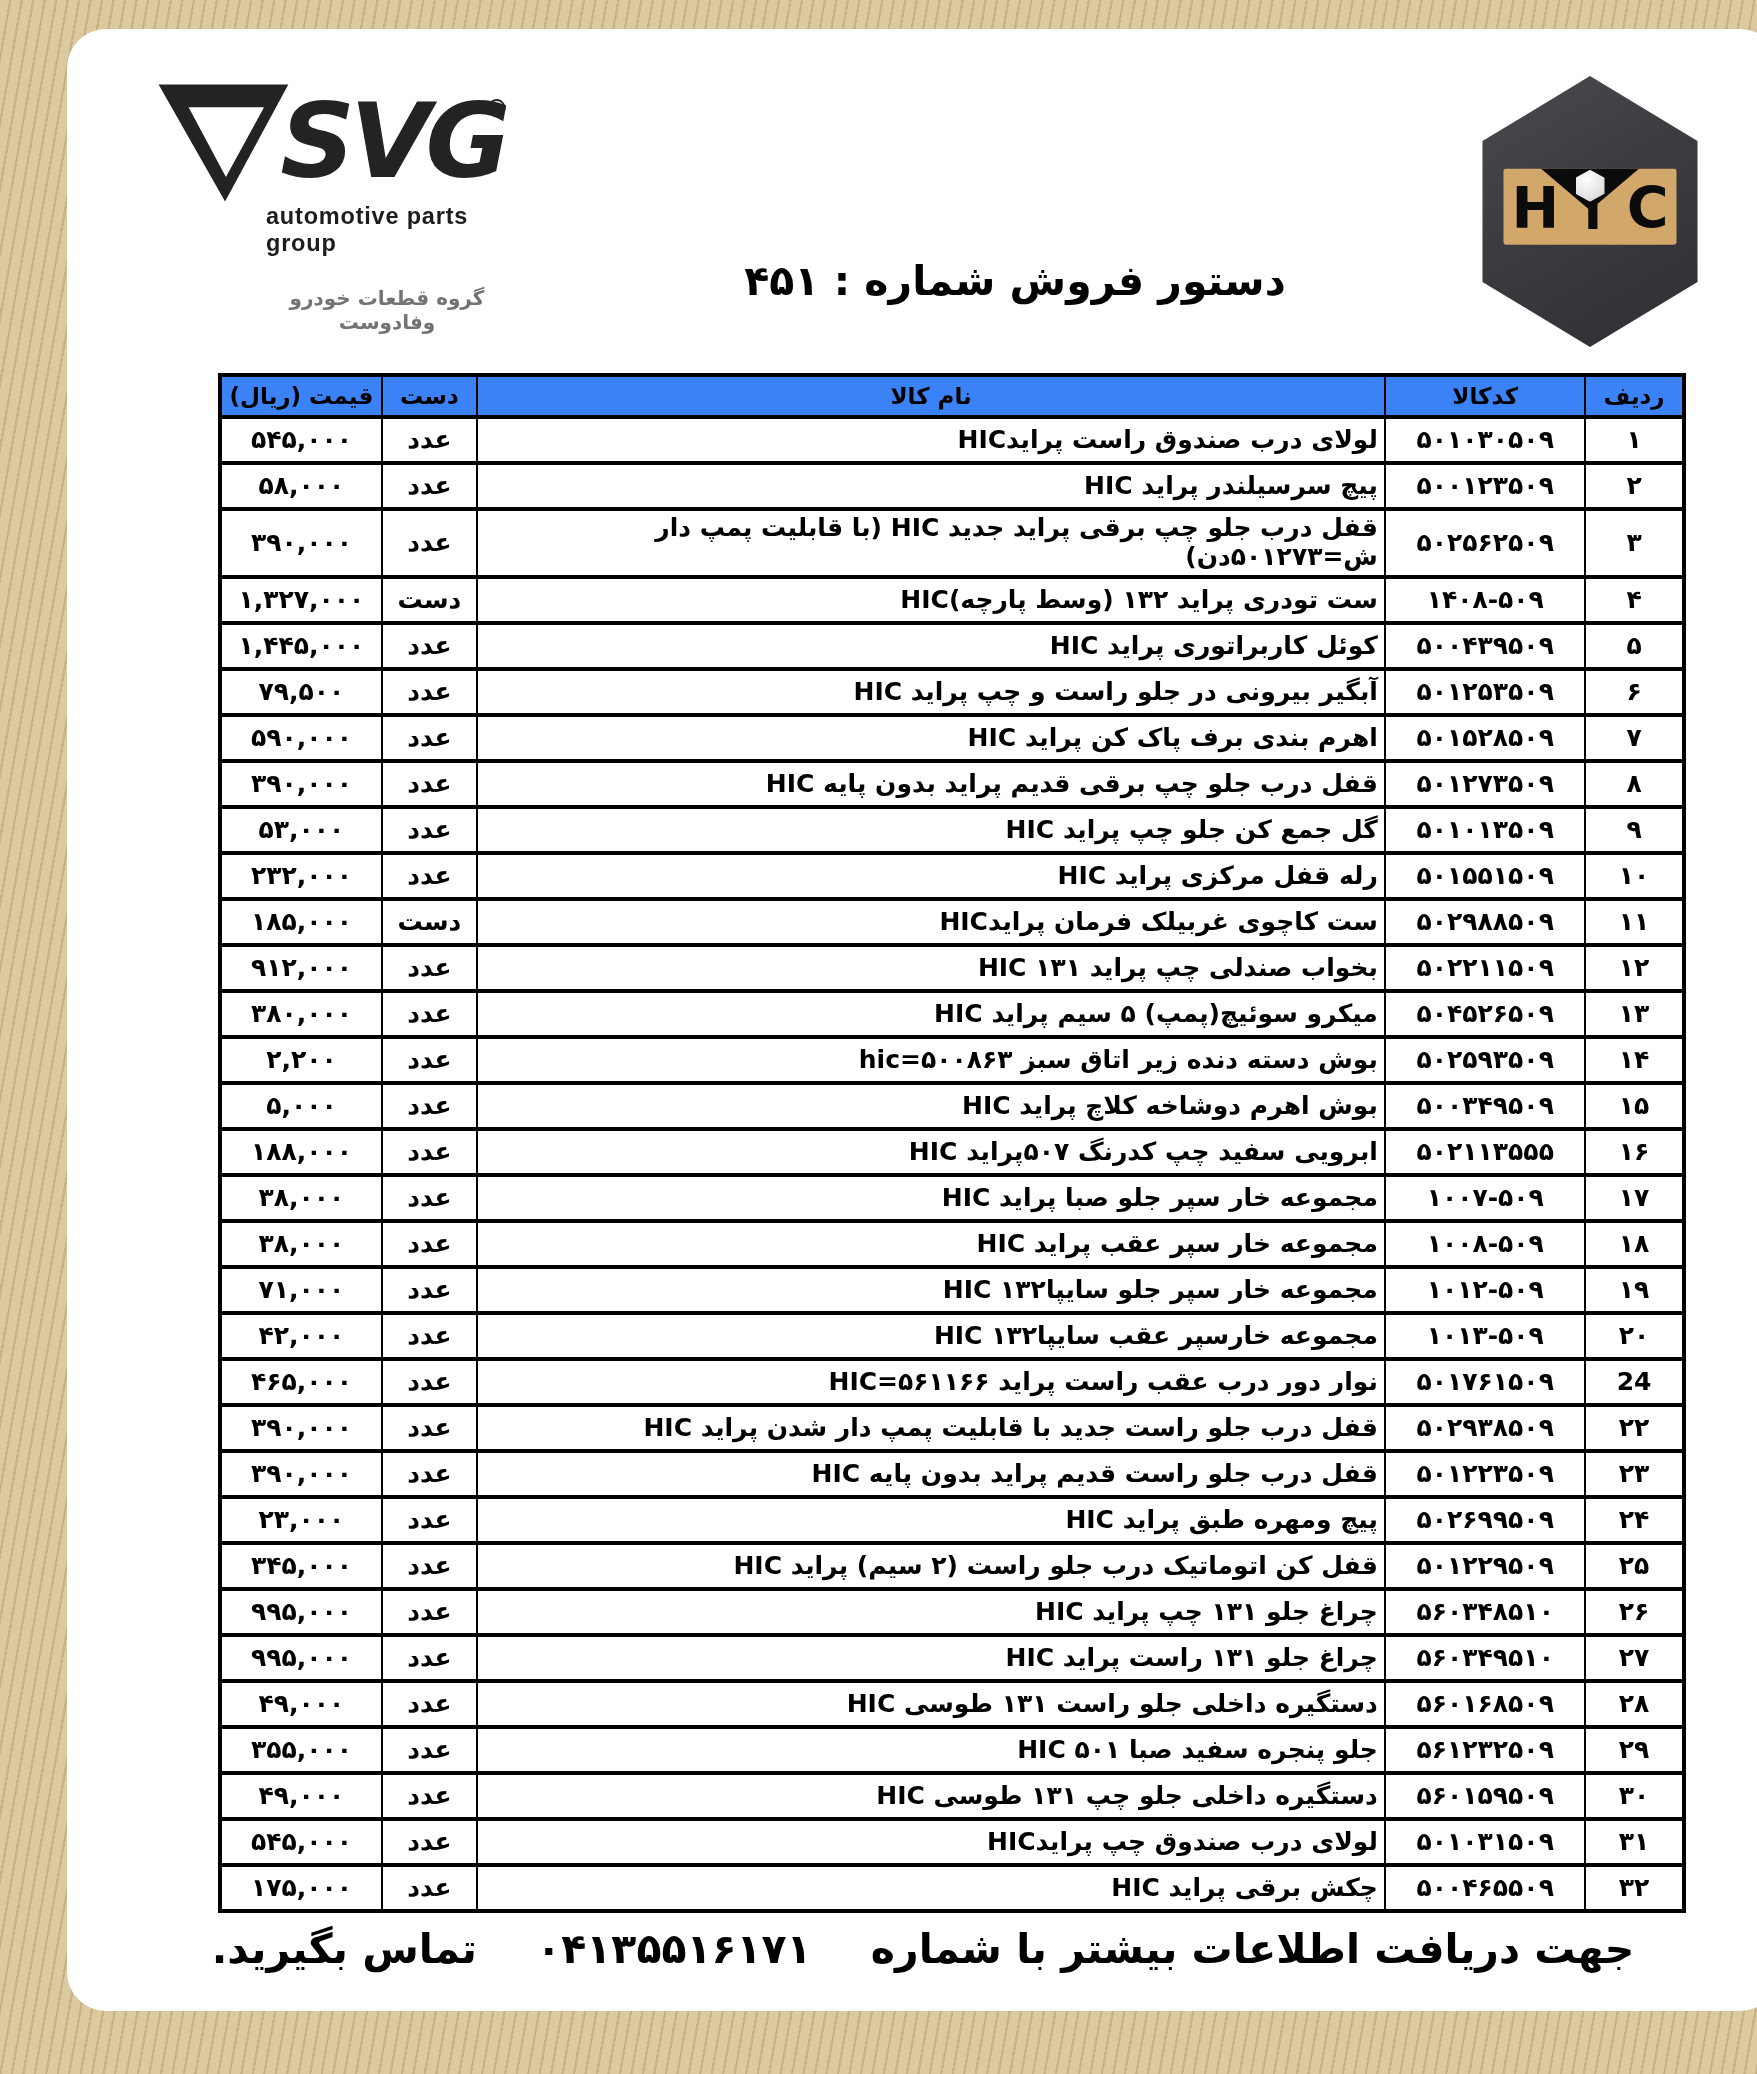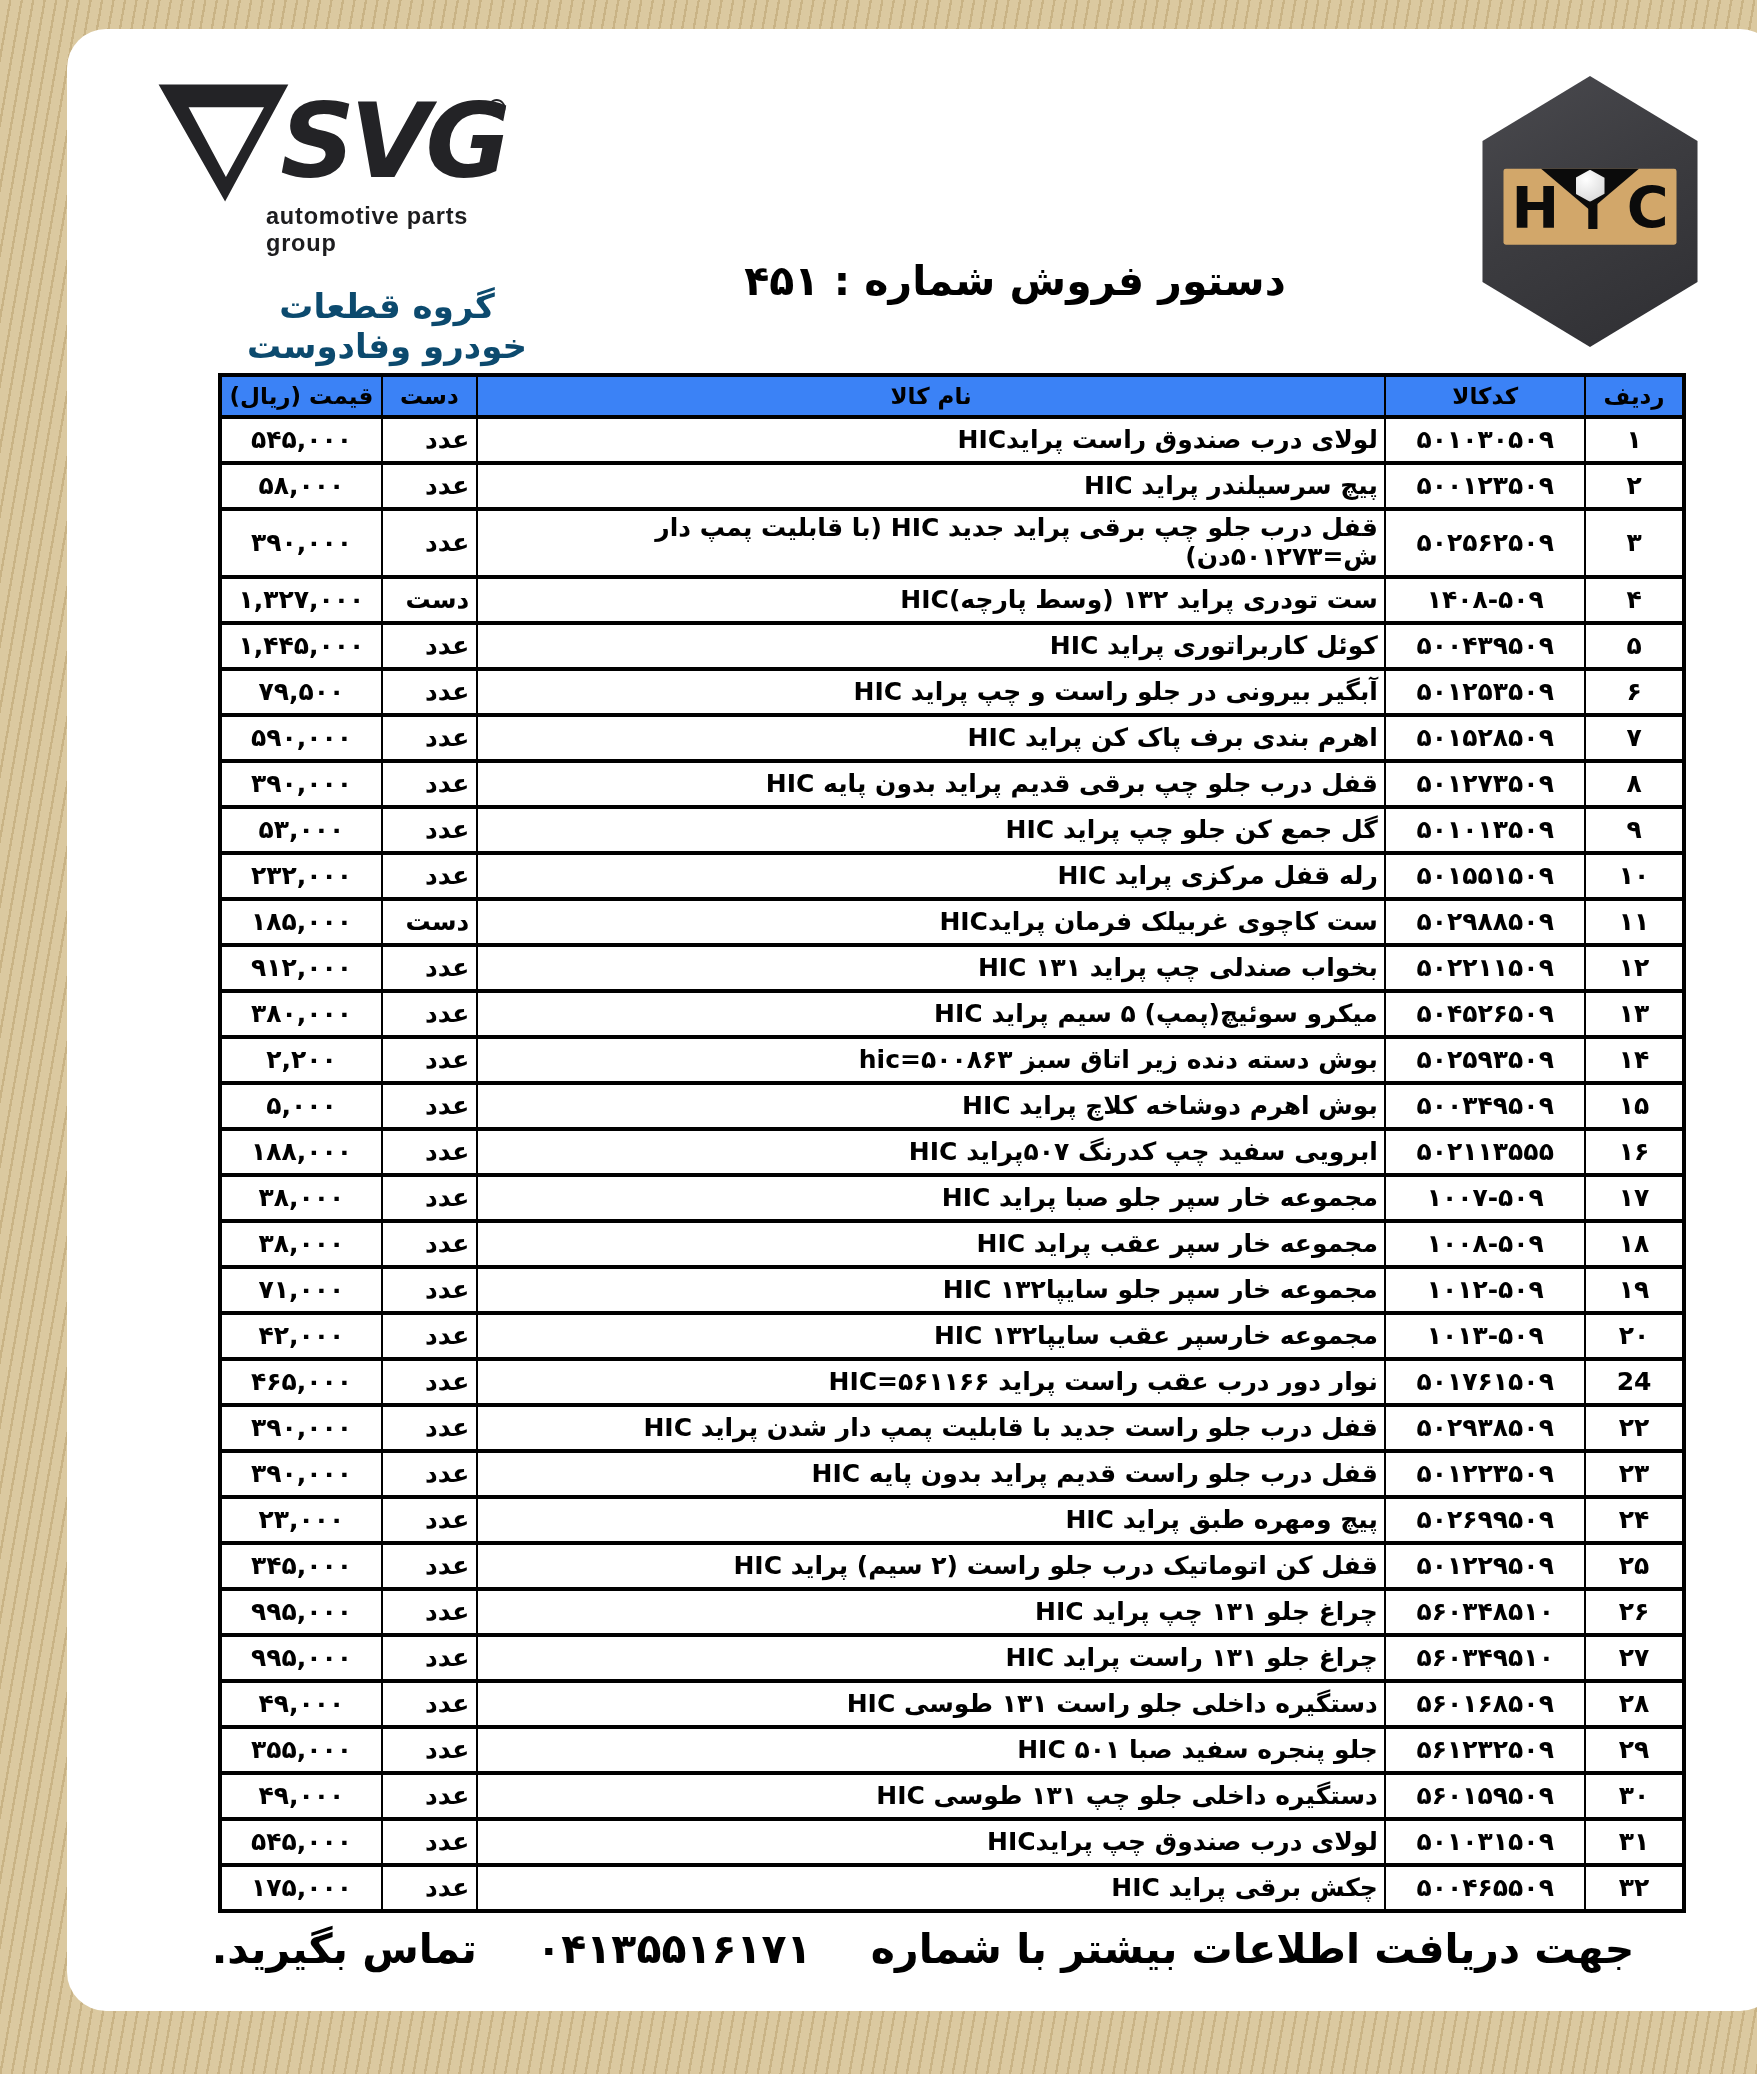--- a/index.html
+++ b/index.html
@@ -18,22 +18,22 @@
   }
   
   .logo-left { position:absolute; left:77px; top:49px; width:389px; }
   .logo-left svg { display:block; }
   .logo-sub-en {
     font-size:23.5px; font-weight:bold; color:#1d1d1f;
     letter-spacing:0.8px; padding-left:122px; margin-top:-4.9px;
     font-family:Liberation Sans, sans-serif;
   }
   .logo-sub-fa {
-    direction:rtl; text-align:center; font-size:34px; font-weight:bold;
-    color:#0c4a6e; margin-top:29px; padding-left:97px;
+    direction:rtl; text-align:center; font-size:20px; font-weight:bold;
+    color:#737373; margin-top:29px; padding-left:97px;
   }
   .doc-title {
     position:absolute; left:624px; top:228px; width:648px;
     direction:rtl; text-align:center;
     font-size:41px; font-weight:bold; color:#000;
   }
   
   .hexwrap { position:absolute; left:1395px; top:47px; width:256px; height:271px; }
   .hex {
     position:absolute; inset:0;
@@ -74,21 +74,21 @@
     color:#000;
   }
   .price-table th {
     background:#3b82f6; font-size:23px; font-weight:bold;
     height:42px; text-align:center; padding:1.6px 4.9px;
   }
   .price-table td { font-size:25px; font-weight:bold; height:46px; padding:3.2px 6.5px; line-height:1.15; }
   td.num  { text-align:center; width:99px; }
   td.code { text-align:center; width:200px; direction:ltr; }
   td.name { text-align:right; width:912px; }
-  td.unit { width:95px; }
+  td.unit { text-align:center; width:95px; }
   td.price{ text-align:center; width:162px; direction:ltr; }
   
   .footer {
     position:absolute; left:0; right:0; top:1896px;
     direction:rtl; text-align:center;
     font-size:41px; font-weight:bold; color:#000;
   }
   .footer .phone { display:inline-block; margin:0 45px; }
 </style>
 </head>

